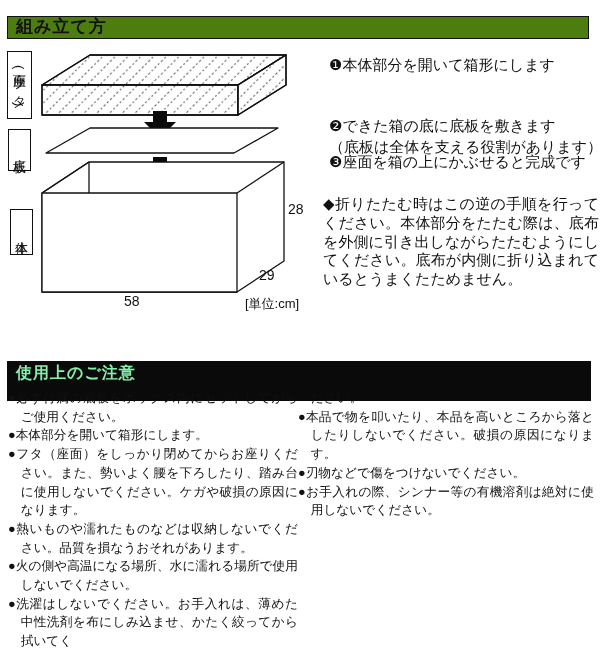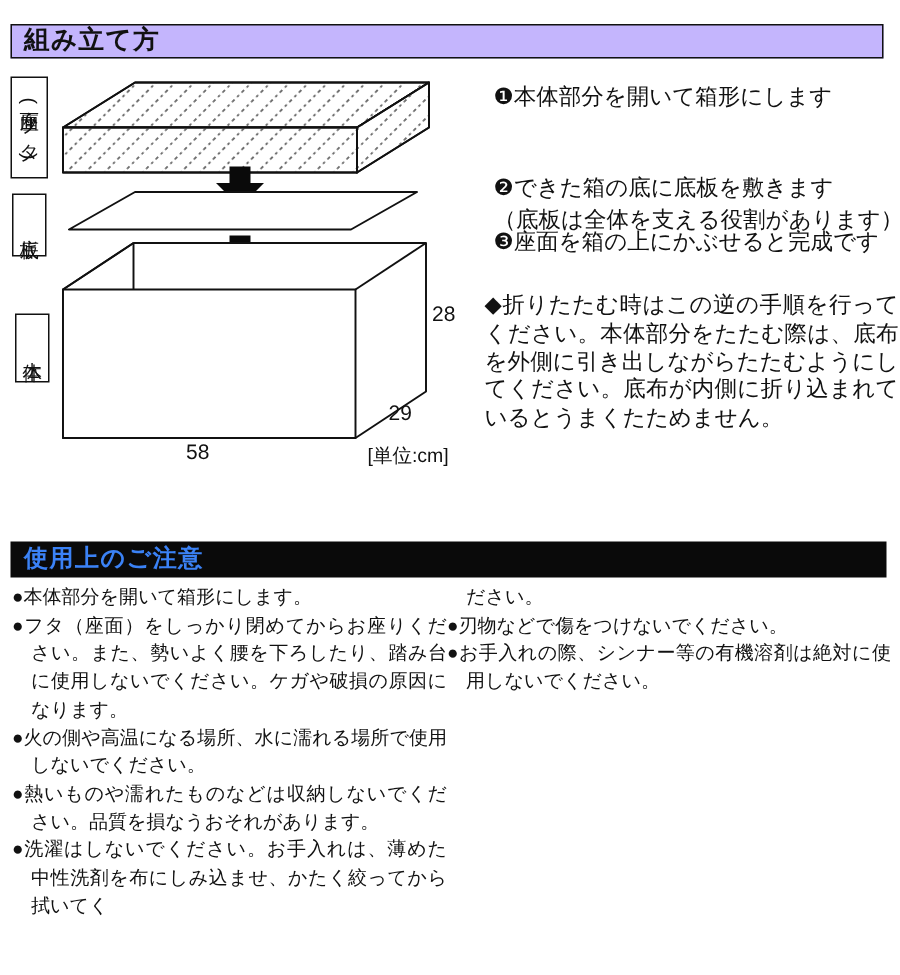--- a/index.html
+++ b/index.html
@@ -6,25 +6,25 @@
   .page{
     position:relative;width:600px;height:650px;background:#ffffff;
     font-family:"Liberation Sans","DejaVu Sans",sans-serif;color:#111;
     overflow:hidden;margin:0 auto;
   }
   
   .hdr-box{
     position:absolute;left:7px;top:16px;width:582px;height:23px;
     border:1.5px solid #111;box-sizing:border-box;
     font-size:17px;font-weight:bold;line-height:20px;padding-left:8px;
-    letter-spacing:1px;background:#c4b5fd;
+    letter-spacing:1px;background:#4d7c0f;
   }
   .hdr-bar{
-    position:absolute;left:7px;top:361px;width:584px;height:24px;
-    background:#0a0a0a;color:#3b82f6;font-size:16px;font-weight:bold;
+    position:absolute;left:7px;top:361px;width:584px;height:40px;
+    background:#0a0a0a;color:#86efac;font-size:16px;font-weight:bold;
     line-height:24px;padding-left:9px;box-sizing:border-box;letter-spacing:1px;
   }
   
   .diagram-svg{position:absolute;left:0;top:0;}
   .vlabel{
     position:absolute;border:1px solid #111;background:#fff;
     writing-mode:vertical-rl;text-orientation:mixed;
     font-size:13px;line-height:1;letter-spacing:1px;
     display:flex;align-items:center;justify-content:center;
     box-sizing:border-box;padding:3px 4px;
@@ -115,25 +115,27 @@
 
   <div class="fold-note">
     <span>◆</span><span>折りたたむ時はこの逆の手順を行ってください。本体部分をたたむ際は、底布を外側に引き出しながらたたむようにしてください。底布が内側に折り込まれているとうまくたためません。</span>
   </div>
 
   <div class="hdr-bar">
     <span>使用上のご注意</span>
   </div>
 
   <div class="pcol left">
+      <div class="pitem">●必ず付属の底板をボックス内にセットしてからご使用ください。</div>
       <div class="pitem">●本体部分を開いて箱形にします。</div>
       <div class="pitem">●フタ（座面）をしっかり閉めてからお座りください。また、勢いよく腰を下ろしたり、踏み台に使用しないでください。ケガや破損の原因になります。</div>
+      <div class="pitem">●熱いものや濡れたものなどは収納しないでください。品質を損なうおそれがあります。</div>
       <div class="pitem">●火の側や高温になる場所、水に濡れる場所で使用しないでください。</div>
-      <div class="pitem">●熱いものや濡れたものなどは収納しないでください。品質を損なうおそれがあります。</div>
       <div class="pitem">●洗濯はしないでください。お手入れは、薄めた中性洗剤を布にしみ込ませ、かたく絞ってから拭いてく</div>
     </div>
   <div class="pcol right">
       <div class="pitem cont">ださい。</div>
+      <div class="pitem">●本品で物を叩いたり、本品を高いところから落としたりしないでください。破損の原因になります。</div>
       <div class="pitem">●刃物などで傷をつけないでください。</div>
       <div class="pitem">●お手入れの際、シンナー等の有機溶剤は絶対に使用しないでください。</div>
     </div>
 
 </div>
 
 </body></html>

